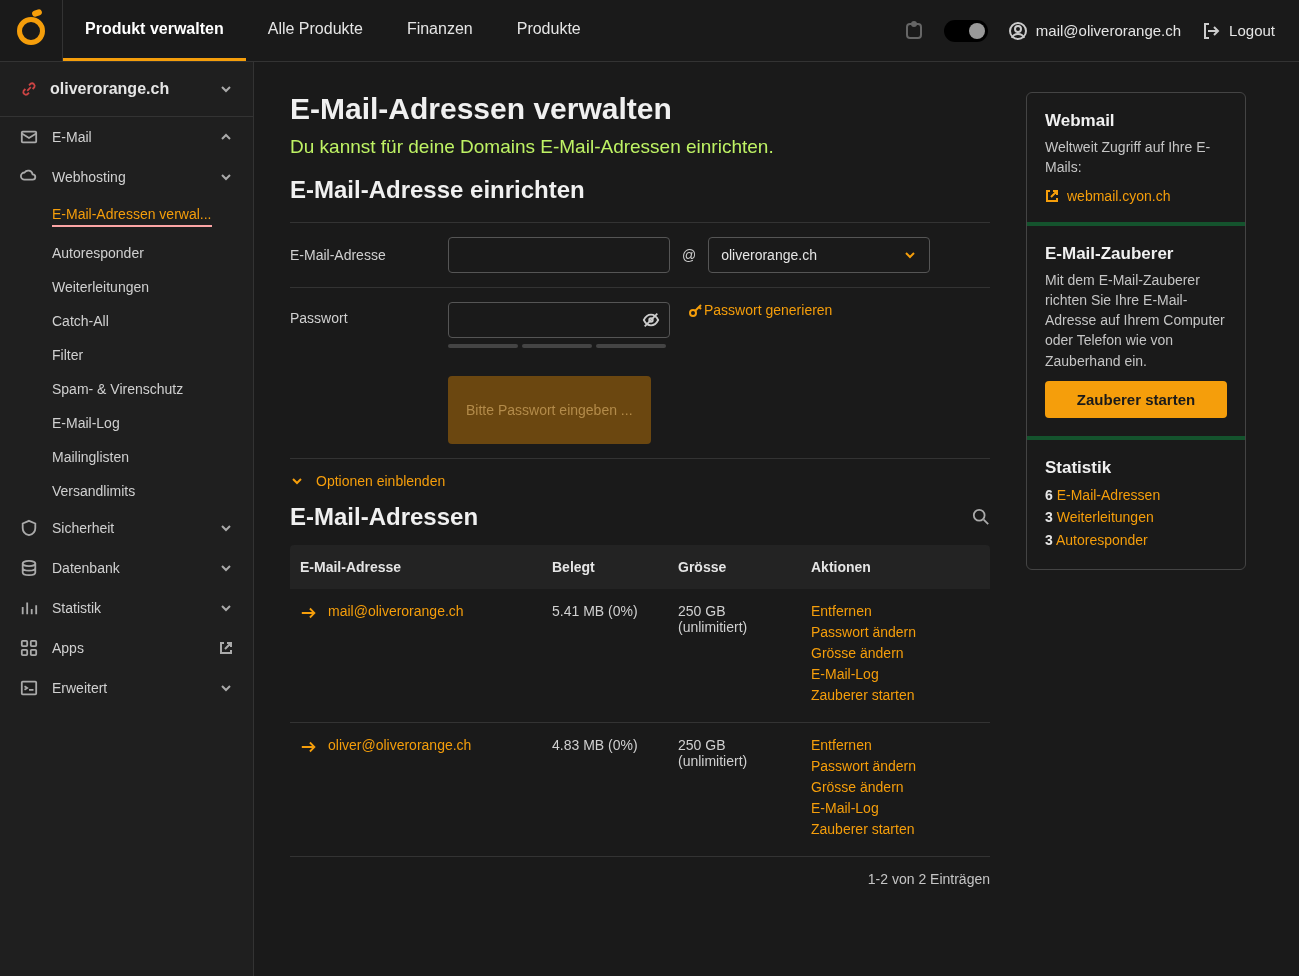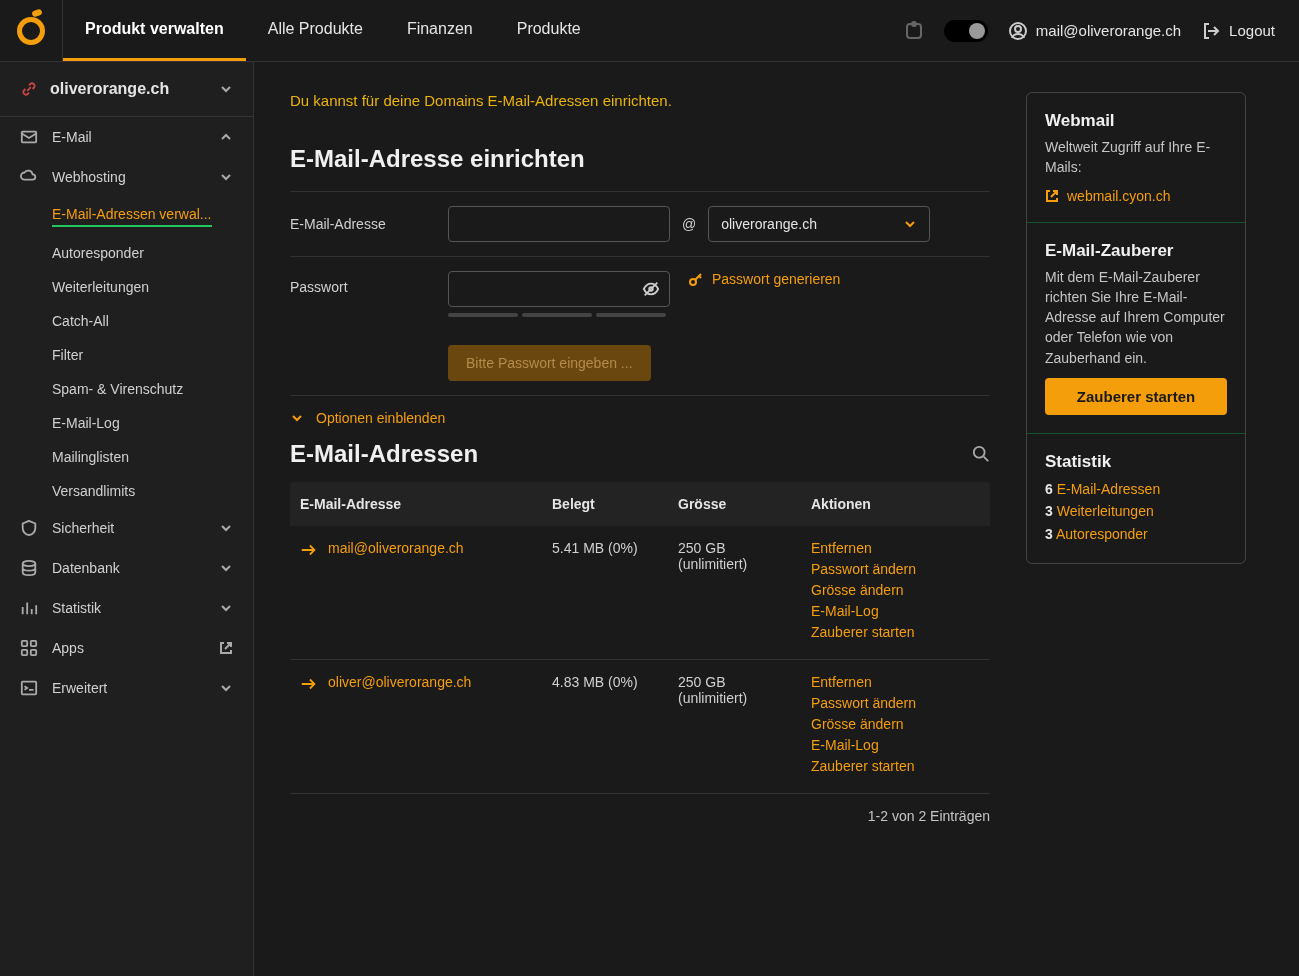--- a/index.html
+++ b/index.html
@@ -26,66 +26,66 @@
 .domain-row { display: flex; align-items: center; padding: 18px 20px; border-bottom: 1px solid #333; cursor: pointer; }
 .domain-icon { width: 18px; height: 18px; margin-right: 12px; }
 .domain-name { font-weight: 600; font-size: 16px; flex: 1; }
 .chev { width: 14px; height: 14px; }
 
 .side-item { display: flex; align-items: center; padding: 10px 20px; cursor: pointer; color: #d0d0d0; height: 40px; }
 .side-item .icon { width: 18px; height: 18px; margin-right: 14px; stroke: #aaa; fill: none; }
 .side-item .label { flex: 1; }
 .sub-item { padding: 9px 20px 9px 52px; cursor: pointer; color: #d0d0d0; overflow: hidden; text-overflow: ellipsis; white-space: nowrap; }
 .sub-item.active { color: #f59e0b; }
-.sub-item.active .sublabel { border-bottom: 2px solid #22c55e; padding-bottom: 3px; display: inline-block; }
+.sub-item.active .sublabel { border-bottom: 2px solid #fca5a5; padding-bottom: 3px; display: inline-block; }
 
 .content { flex: 1; display: flex; padding: 30px 36px; gap: 36px; overflow-y: auto; }
 .main { flex: 1; max-width: 700px; }
 .aside { width: 220px; }
 
 h1 { font-size: 30px; font-weight: 700; color: #f0f0f0; margin-bottom: 10px; }
-.subtitle { color: #eab308; margin-bottom: 36px; font-size: 15px; }
+.subtitle { color: #bef264; margin-bottom: 18px; font-size: 19px; }
 h2 { font-size: 24px; font-weight: 700; color: #f0f0f0; margin-bottom: 18px; }
 
 .form-row { display: flex; align-items: center; padding: 14px 0; border-top: 1px solid #333; }
 .form-row:last-of-type { border-bottom: 1px solid #333; }
 .form-label { width: 158px; color: #d0d0d0; }
 .input { background: transparent; border: 1px solid #555; border-radius: 4px; height: 36px; padding: 0 10px; color: #e5e5e5; font-size: 14px; }
 .input-email { width: 222px; }
 .at { margin: 0 12px; color: #d0d0d0; }
 .select { position: relative; background: transparent; border: 1px solid #555; border-radius: 4px; height: 36px; width: 222px; display: flex; align-items: center; padding: 0 12px; cursor: pointer; }
 .select .chev { position: absolute; right: 12px; top: 10px; stroke: #f59e0b; }
 .pwd-wrap { position: relative; }
 .input-pwd { width: 222px; padding-right: 36px; }
 .eye-icon { position: absolute; right: 10px; top: 9px; width: 18px; height: 18px; cursor: pointer; stroke: #ccc; }
 .pwd-strength { display: flex; gap: 4px; margin-top: 6px; }
 .pwd-bar { width: 70px; height: 4px; background: #444; border-radius: 2px; }
-.pwd-gen { display: flex; align-items: center; gap: 8px; color: #f59e0b; cursor: pointer; margin-left: 18px; }
+.pwd-gen { display: flex; align-items: center; color: #f59e0b; cursor: pointer; margin-left: 18px; }
 
 .btn-row { padding: 14px 0 14px 158px; border-bottom: 1px solid #333; }
-.btn-disabled { background: #6b4710; color: #b38b4a; padding: 10px 18px; border-radius: 4px; border: none; font-size: 14px; cursor: not-allowed; }
+.btn-disabled { background: #6b4710; color: #b38b4a; padding: 26px 18px; border-radius: 4px; border: none; font-size: 14px; cursor: not-allowed; }
 .btn-primary { background: #f59e0b; color: #1a1a1a; padding: 10px 18px; border-radius: 4px; border: none; font-size: 15px; font-weight: 600; cursor: pointer; width: 100%; }
 
 .options-toggle { display: flex; align-items: center; gap: 12px; color: #f59e0b; cursor: pointer; padding: 14px 0; }
 
 .table-head-row { display: flex; justify-content: space-between; align-items: center; margin-bottom: 14px; }
 .search-icon { width: 18px; height: 18px; stroke: #aaa; cursor: pointer; }
 
 table { width: 100%; border-collapse: collapse; }
 thead th { text-align: left; padding: 14px 10px; background: #232323; font-weight: 600; color: #e5e5e5; font-size: 14px; }
 thead th:first-child { border-top-left-radius: 4px; }
 thead th:last-child { border-top-right-radius: 4px; }
 tbody td { padding: 14px 10px; border-bottom: 1px solid #333; vertical-align: top; color: #d0d0d0; }
 .email-cell { display: flex; align-items: flex-start; gap: 10px; color: #f59e0b; cursor: pointer; }
 .arrow-icon { width: 18px; height: 14px; stroke: #f59e0b; margin-top: 3px; flex-shrink: 0; }
 .actions a { display: block; color: #f59e0b; margin-bottom: 5px; cursor: pointer; }
 .pager { text-align: right; color: #c5c5c5; padding: 14px 0; font-size: 14px; }
 
 .card { border: 1px solid #444; border-radius: 6px; overflow: hidden; }
-.card-section { padding: 18px; border-bottom: 1px solid #14532d; }
+.card-section { padding: 18px; border-bottom: 4px solid #14532d; }
 .card-section:last-child { border-bottom: none; }
 .card-title { font-weight: 700; font-size: 17px; color: #f0f0f0; margin-bottom: 6px; }
 .card-text { color: #c5c5c5; font-size: 14px; line-height: 1.45; margin-bottom: 10px; }
 .ext-link { display: flex; align-items: center; gap: 8px; color: #f59e0b; cursor: pointer; }
 .stat-line { color: #c5c5c5; line-height: 1.6; }
 .stat-line b { color: #e5e5e5; font-weight: 700; }
 .stat-line a { color: #f59e0b; }
 
 svg { fill: none; stroke-width: 2; }
 </style>
@@ -215,20 +215,21 @@
     <span class="label">Erweitert</span>
     <svg class="chev" viewBox="0 0 14 14" style="stroke:#aaa">
             <path d="M3 5l4 4 4-4"></path>
           </svg>
     </div>
       </div>
   </div>
 
   <div class="content">
     <div class="main">
+      <h1>E-Mail-Adressen verwalten</h1>
       <div class="subtitle">Du kannst für deine Domains E-Mail-Adressen einrichten.</div>
 
       <h2>E-Mail-Adresse einrichten</h2>
       <div class="form-row">
         <div class="form-label">E-Mail-Adresse</div>
         <input class="input input-email" style="">
         <span class="at">@</span>
         <div class="select">
           <span>oliverorange.ch</span>
           <svg class="chev" viewBox="0 0 14 14">

